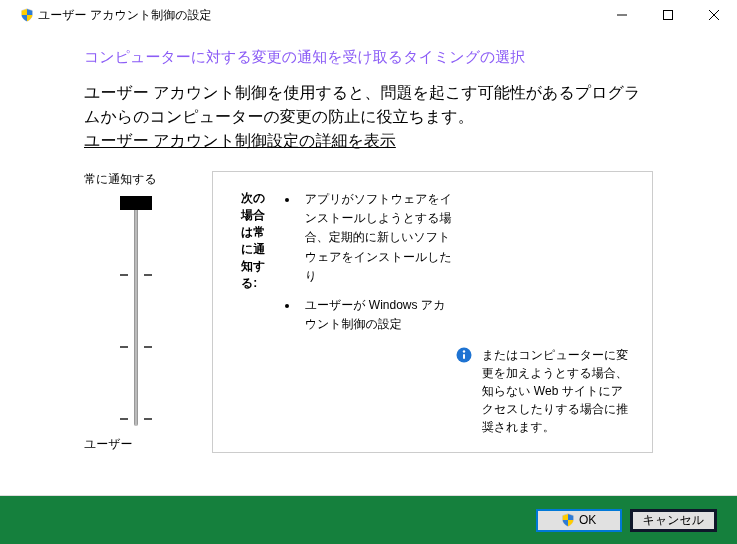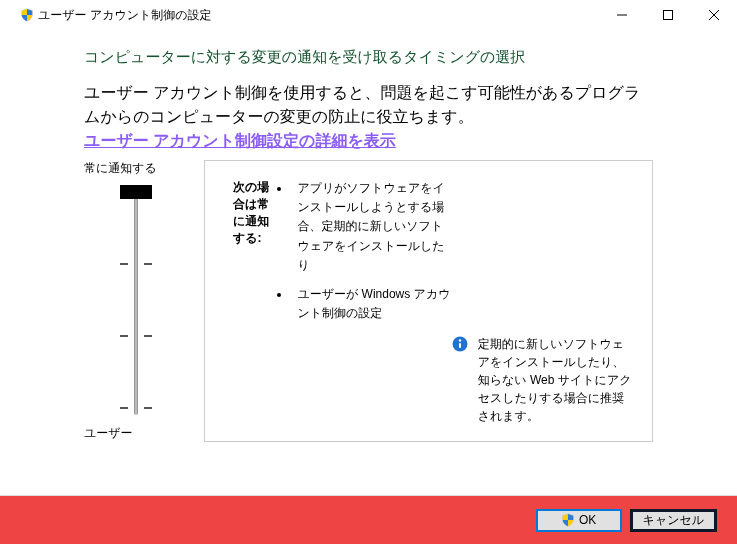--- a/index.html
+++ b/index.html
@@ -30,37 +30,37 @@
     display: flex;
     align-items: center;
     justify-content: center;
     font-family: "Segoe MDL2 Assets", sans-serif;
     font-size: 10px;
   }
   .content {
     padding: 18px 84px 0 84px;
   }
   .heading {
-    color: #14532d;
+    color: #8b5cf6;
     font-size: 15px;
     margin-bottom: 14px;
   }
   .desc {
     font-size: 16px;
     line-height: 1.5;
   }
   .link {
-    color: #8b5cf6;
+    color: #000000;
     text-decoration: underline;
     cursor: pointer;
-    font-weight: bold;
   }
   .body-row {
     display: flex;
-    margin-top: 7px;
+    margin-top: 18px;
+    gap: 8px;
   }
   .slider-col {
     width: 120px;
     position: relative;
   }
   .slider-label {
     font-size: 12px;
     text-align: left;
   }
   .slider-track-area {
@@ -133,21 +133,21 @@
     width: 16px;
     height: 16px;
     margin-top: 1px;
   }
   .footer {
     position: absolute;
     bottom: 0;
     left: 0;
     right: 0;
     height: 48px;
-    background: #ef4444;
+    background: #15803d;
     border-top: 1px solid #ddd;
     display: flex;
     align-items: center;
     justify-content: flex-end;
     padding-right: 20px;
     gap: 8px;
   }
   .btn {
     min-width: 86px;
     height: 23px;
@@ -230,21 +230,21 @@
       <ul>
         <li>アプリがソフトウェアをインストールしようとする場合、定期的に新しいソフトウェアをインストールしたり</li>
         <li>ユーザーが Windows アカウント制御の設定</li>
       </ul>
       <div class="reco">
         <svg class="info-icon" viewBox="0 0 16 16">
           <circle cx="8" cy="8" r="7.5" fill="#1e73d2"></circle>
           <rect x="7" y="7" width="2" height="5" rx="1" fill="#fff"></rect>
           <circle cx="8" cy="4.5" r="1.2" fill="#fff"></circle>
         </svg>
-        <span>定期的に新しいソフトウェアをインストールしたり、知らない Web サイトにアクセスしたりする場合に推奨されます。</span>
+        <span>またはコンピューターに変更を加えようとする場合、知らない Web サイトにアクセスしたりする場合に推奨されます。</span>
       </div>
     </div>
   </div>
 </div>
 
 <div class="footer">
   <button class="btn default">
     <svg class="shield" viewBox="0 0 16 16">
       <path d="M8 1 L14 3 V8 C14 11 11 14 8 15 C5 14 2 11 2 8 V3 Z" fill="#fff" stroke="#999" stroke-width="0.5"></path>
       <path d="M8 1 L14 3 V8 L8 8 Z" fill="#2e7cd6"></path>

